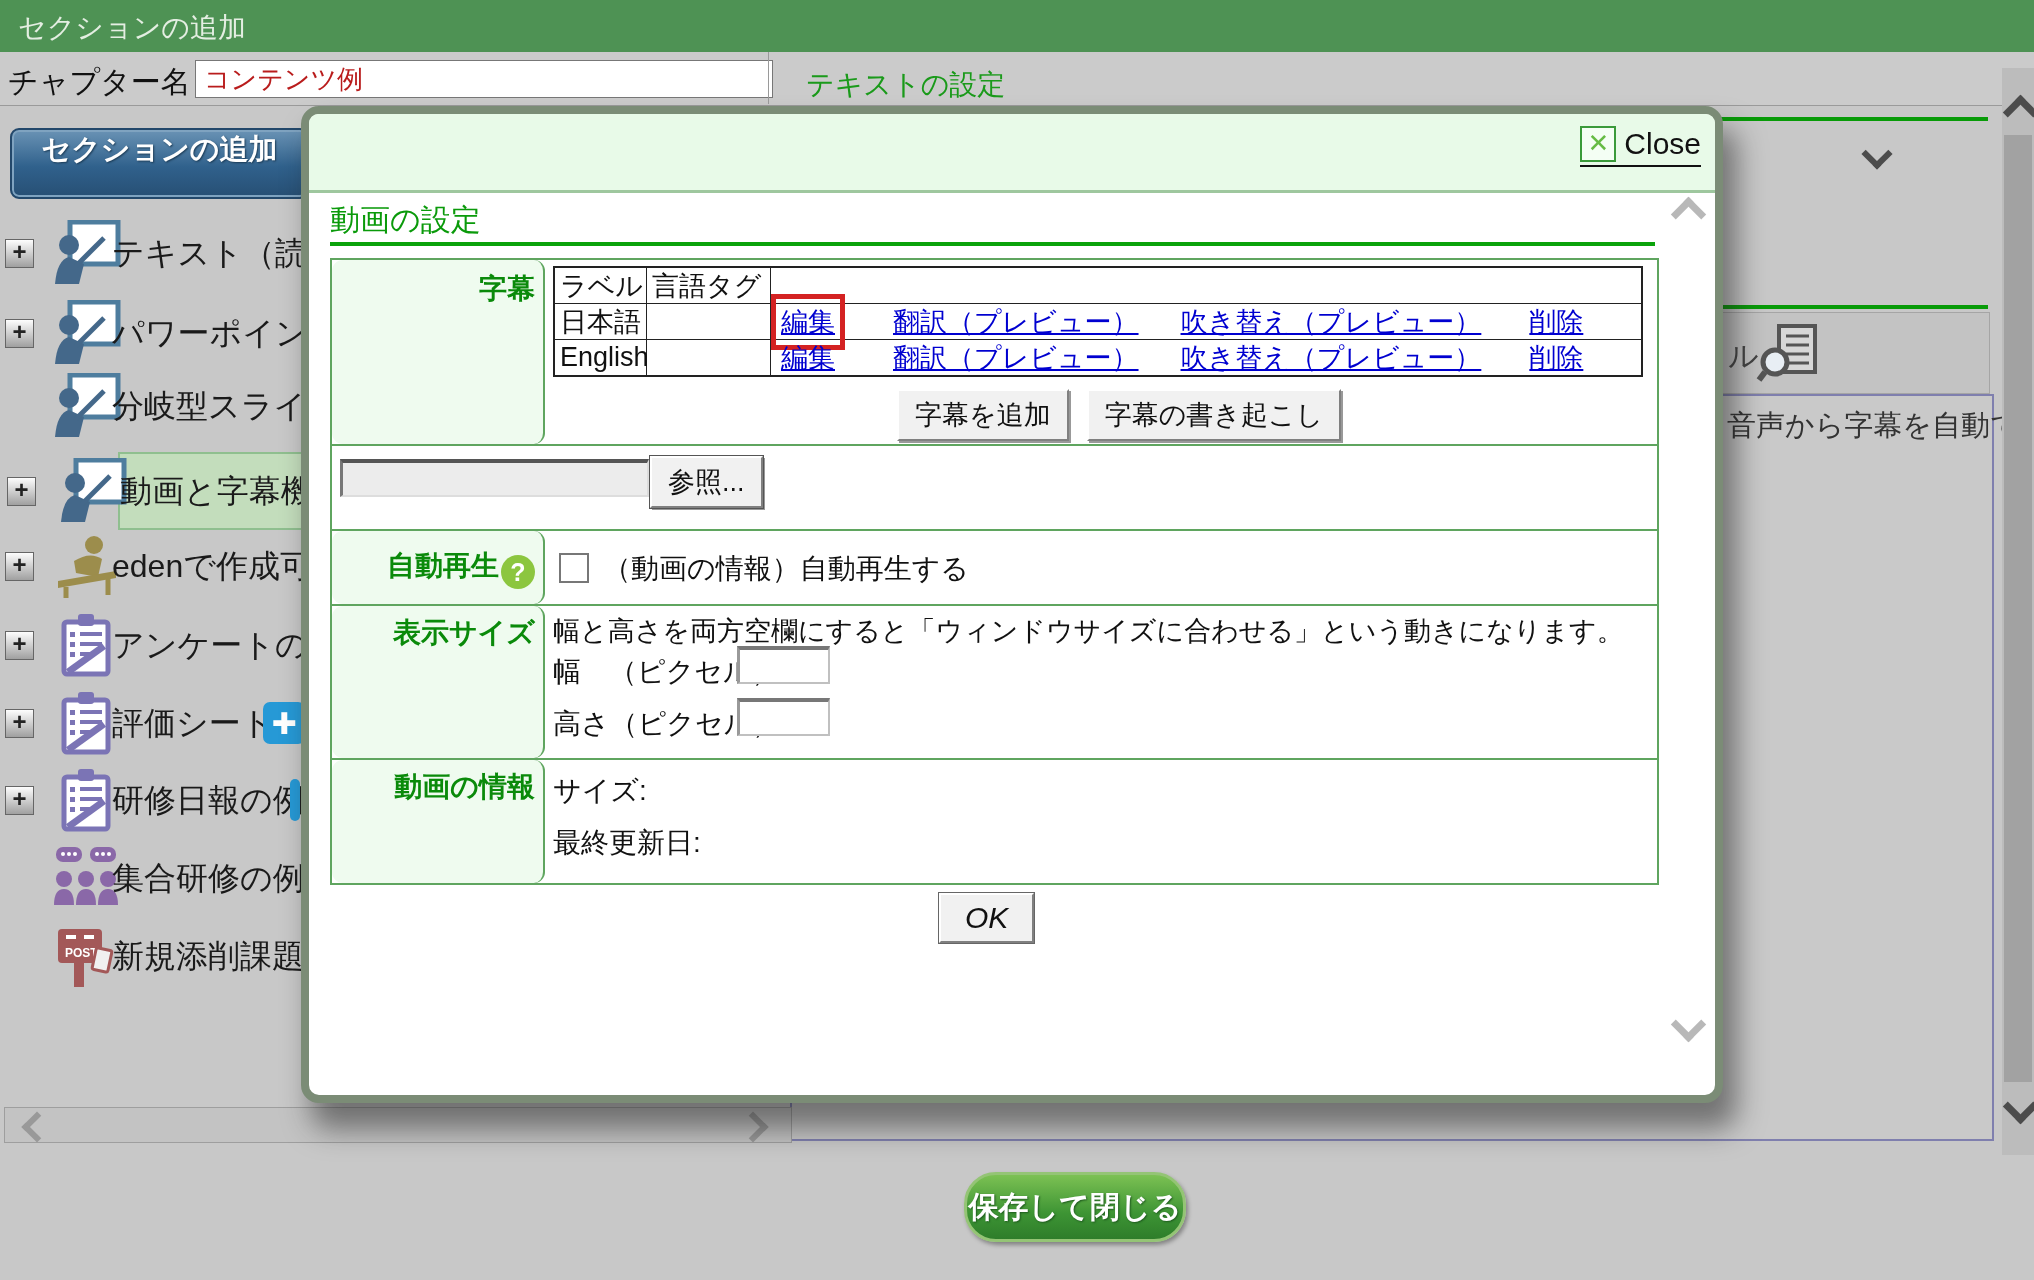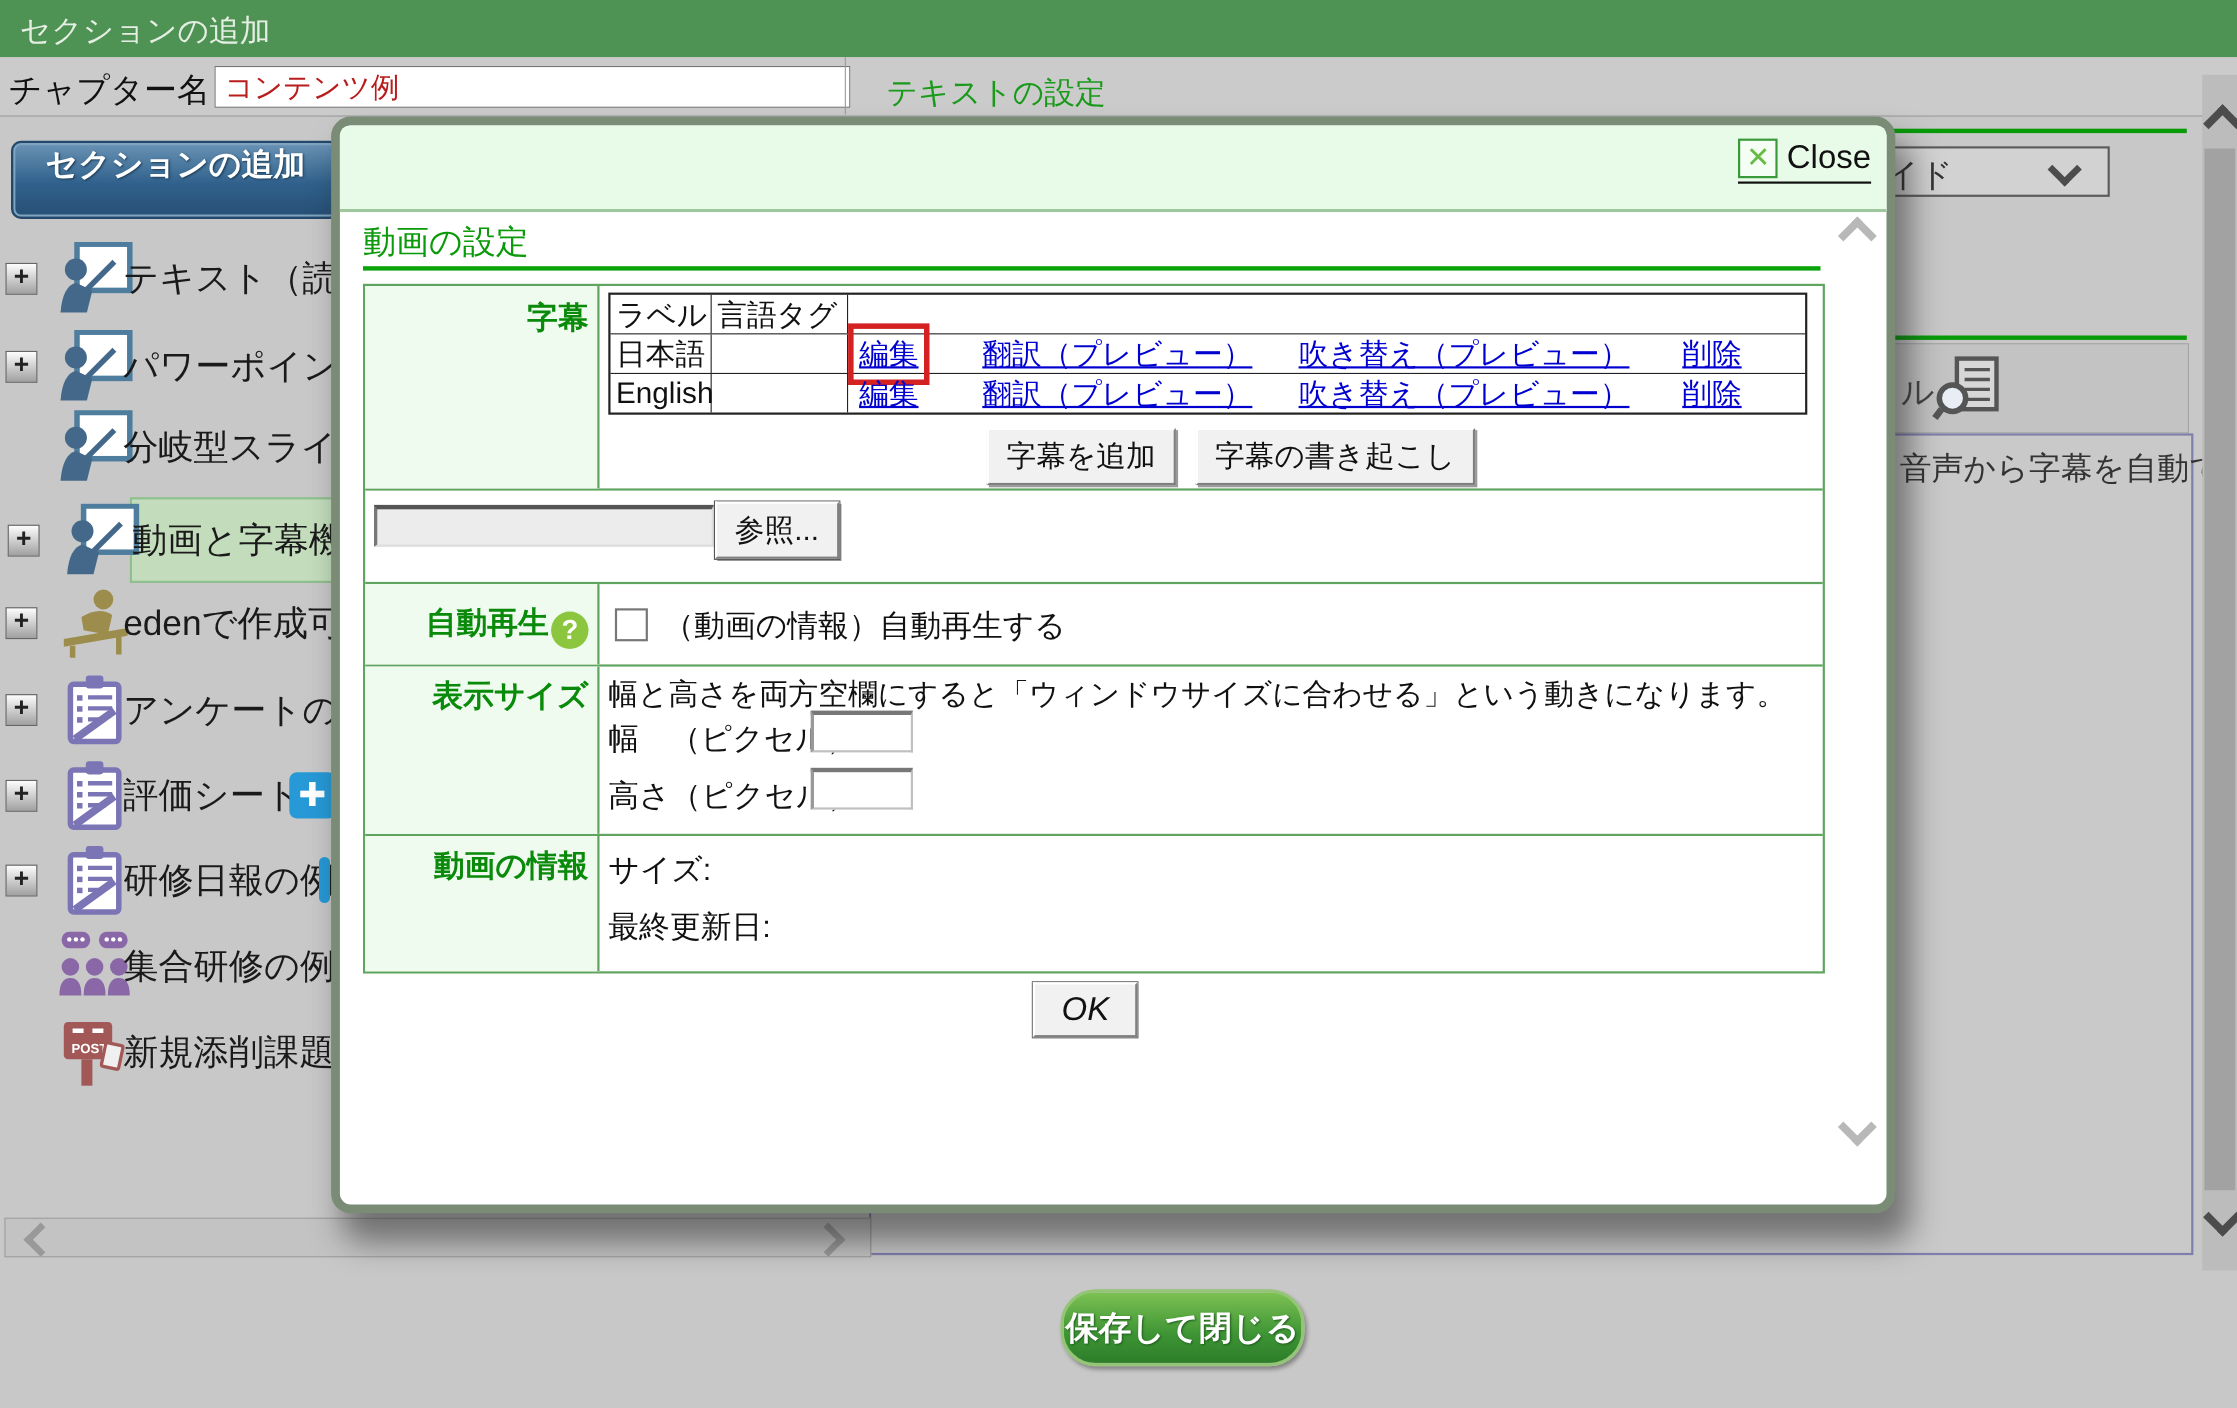--- a/index.html
+++ b/index.html
@@ -81,21 +81,21 @@
   .m-title{position:absolute;left:21px;top:86px;font-size:30px;color:#0a9a0a;}
   .m-hr{position:absolute;left:21px;top:128px;width:1325px;height:4px;background:#0aa30a;}
   .m-chev-up{position:absolute;right:14px;top:88px;}
   .m-chev-down{position:absolute;right:14px;top:898px;}
 
   
   .mtable{position:absolute;left:21px;top:144px;width:1325px;border:2px solid #5fa55f;background:#fff;}
   .mrow{display:flex;}
   .mrow + .mrow{border-top:2px solid #5fa55f;}
   .mlabel{width:203px;background:#effbef;border-right:2px solid #5fa55f;text-align:right;padding:10px 8px 0 0;
-    color:#0a8a0a;font-weight:bold;font-size:28px;}
+    color:#0a8a0a;font-weight:bold;font-size:28px;border-radius:11px;}
   .mcontent{flex:1;position:relative;}
   .qicon{display:inline-block;width:34px;height:34px;border-radius:50%;background:#8cc63f;color:#fff;
     font-size:25px;line-height:34px;text-align:center;font-weight:bold;vertical-align:-6px;margin-left:2px;}
 
   .r1{height:184px;} .r2{height:83px;} .r3{height:73px;} .r4{height:152px;} .r5{height:123px;}
 
   
   .stbl{position:absolute;left:8px;top:6px;width:1086px;border:2px solid #222;background:#fff;font-size:27px;color:#111;}
   .strow{display:flex;height:35px;align-items:center;}
   .strow + .strow{border-top:1px solid #222;}
@@ -156,23 +156,20 @@
   <div class="chapter-label">チャプター名：</div>
   <input class="chapter-input" value="コンテンツ例" style="">
   <div class="vdivider"></div>
   <div class="right-title">テキストの設定</div>
   <div class="gline1"></div>
 
   <div class="section-add">
     <span>セクションの追加</span>
   </div>
 
-  <div class="dropdown">
-    <span class="dtext">イド</span>
-  </div>
   <span class="chev sm dark dd-chev down"></span>
 
   <div class="toolbar-panel"></div>
   <div class="partial-ru">ル</div>
   <div class="docmag">
     <svg width="66" height="62" viewBox="0 0 66 62">
       <rect x="24" y="4" width="36" height="46" fill="#d7d7d7" stroke="#555" stroke-width="4"></rect>
       <line x1="31" y1="14" x2="54" y2="14" stroke="#555" stroke-width="3"></line>
       <line x1="31" y1="23" x2="54" y2="23" stroke="#555" stroke-width="3"></line>
       <line x1="31" y1="32" x2="54" y2="32" stroke="#555" stroke-width="3"></line>

